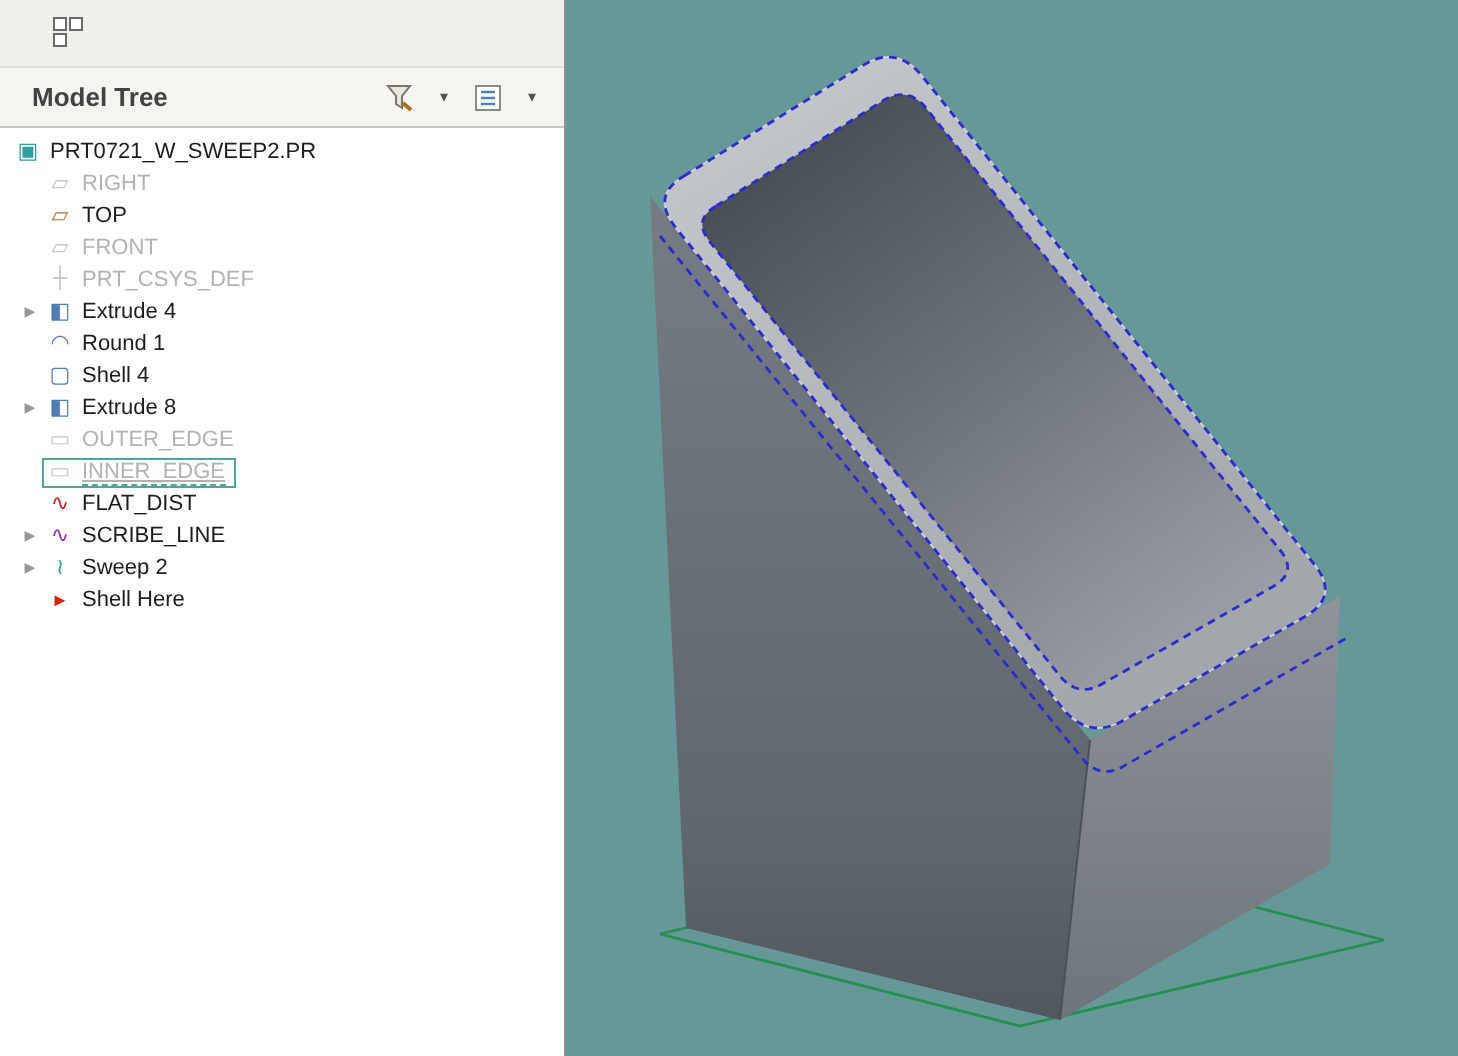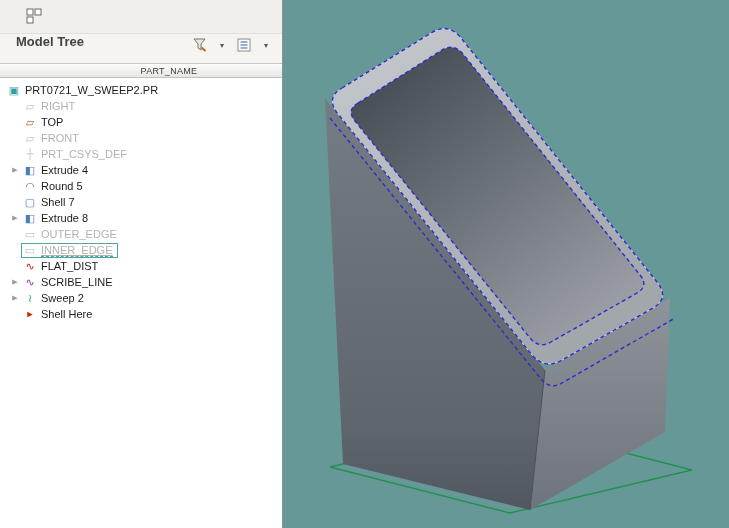--- a/index.html
+++ b/index.html
@@ -19,21 +19,21 @@
     display:flex; flex-direction:column;
   }
   .top-strip {
     height:34px; background:var(--chrome-bg,#f0efec);
     border-bottom:1px solid #e2e0dc;
     display:flex; align-items:center; padding-left:24px;
   }
   .nav-btn { width:20px; height:20px; padding:1px; border:none; background:transparent; cursor:pointer; }
 
   .panel-header {
-    height:30px; display:flex; align-items:flex-start;
+    height:30px; display:flex; align-items:center;
     padding:0 6px 0 16px; background:#f5f4f1;
     border-bottom:1px solid #cac8c4;
   }
   .panel-title { font-size:13px; font-weight:bold; color:#424242; }
   .header-buttons { margin-left:auto; display:flex; align-items:center; gap:1px; }
   .hbtn {
     height:22px; min-width:20px; display:flex; align-items:center; justify-content:center;
     border:1px solid transparent; background:transparent; padding:0 2px; cursor:pointer;
   }
   .caret-btn { font-size:8px; color:#555; width:13px; }
@@ -113,23 +113,20 @@
             <rect x="2" y="2" width="12" height="12" fill="#fdfdfb" stroke="#8a8a88"></rect>
             <line x1="4.5" y1="5" x2="11.5" y2="5" stroke="#4f7fb0" stroke-width="1.2"></line>
             <line x1="4.5" y1="8" x2="11.5" y2="8" stroke="#4f7fb0" stroke-width="1.2"></line>
             <line x1="4.5" y1="11" x2="11.5" y2="11" stroke="#4f7fb0" stroke-width="1.2"></line>
           </svg>
         </button>
         <button class="hbtn caret-btn">▾</button>
       </div>
     </div>
 
-    <div class="col-header">
-      <span>PART_NAME</span>
-    </div>
 
     <div class="tree">
         <div class="tree-row depth-0">
 
     <span class="rowbox">
       <span class="ticon icon-part">▣</span>
       <span class="tlabel">PRT0721_W_SWEEP2.PR</span>
     </span>
   </div>
         <div class="tree-row depth-1 muted">
@@ -164,28 +161,28 @@
     <span class="arrow">▶</span>
     <span class="rowbox">
       <span class="ticon icon-extrude">◧</span>
       <span class="tlabel">Extrude 4</span>
     </span>
   </div>
         <div class="tree-row depth-1">
     <span class="arrow"></span>
     <span class="rowbox">
       <span class="ticon icon-round">◠</span>
-      <span class="tlabel">Round 5</span>
+      <span class="tlabel">Round 1</span>
     </span>
   </div>
         <div class="tree-row depth-1">
     <span class="arrow"></span>
     <span class="rowbox">
       <span class="ticon icon-shell">▢</span>
-      <span class="tlabel">Shell 7</span>
+      <span class="tlabel">Shell 4</span>
     </span>
   </div>
         <div class="tree-row depth-1">
     <span class="arrow">▶</span>
     <span class="rowbox">
       <span class="ticon icon-extrude">◧</span>
       <span class="tlabel">Extrude 8</span>
     </span>
   </div>
         <div class="tree-row depth-1 muted">

